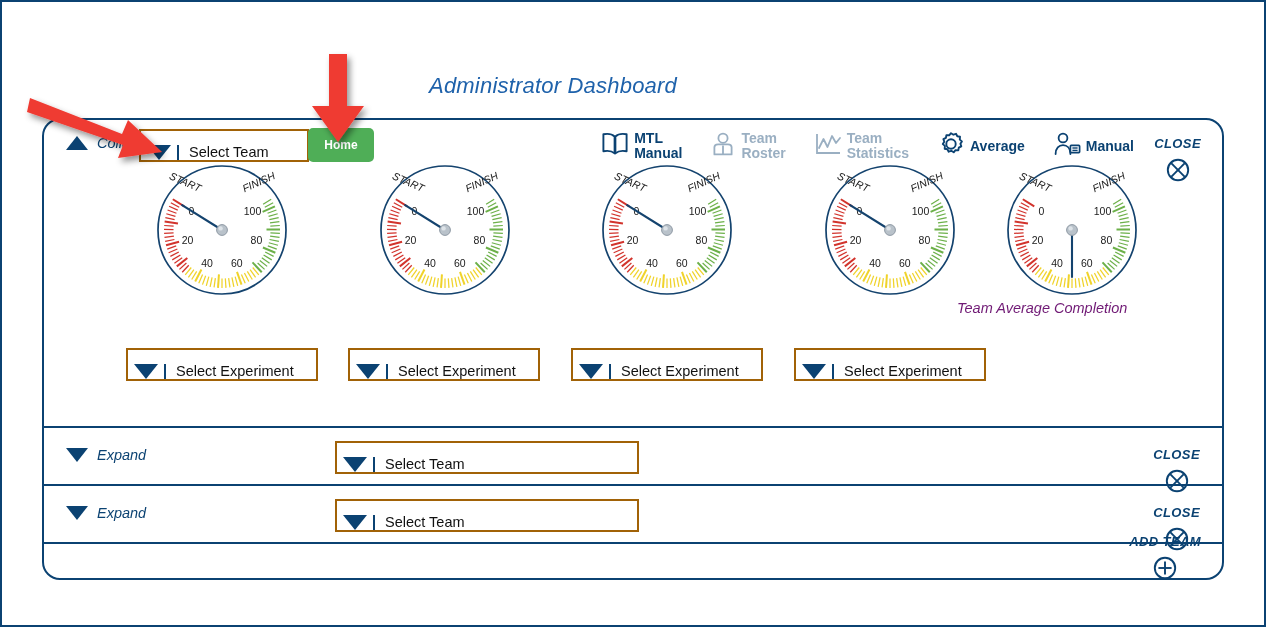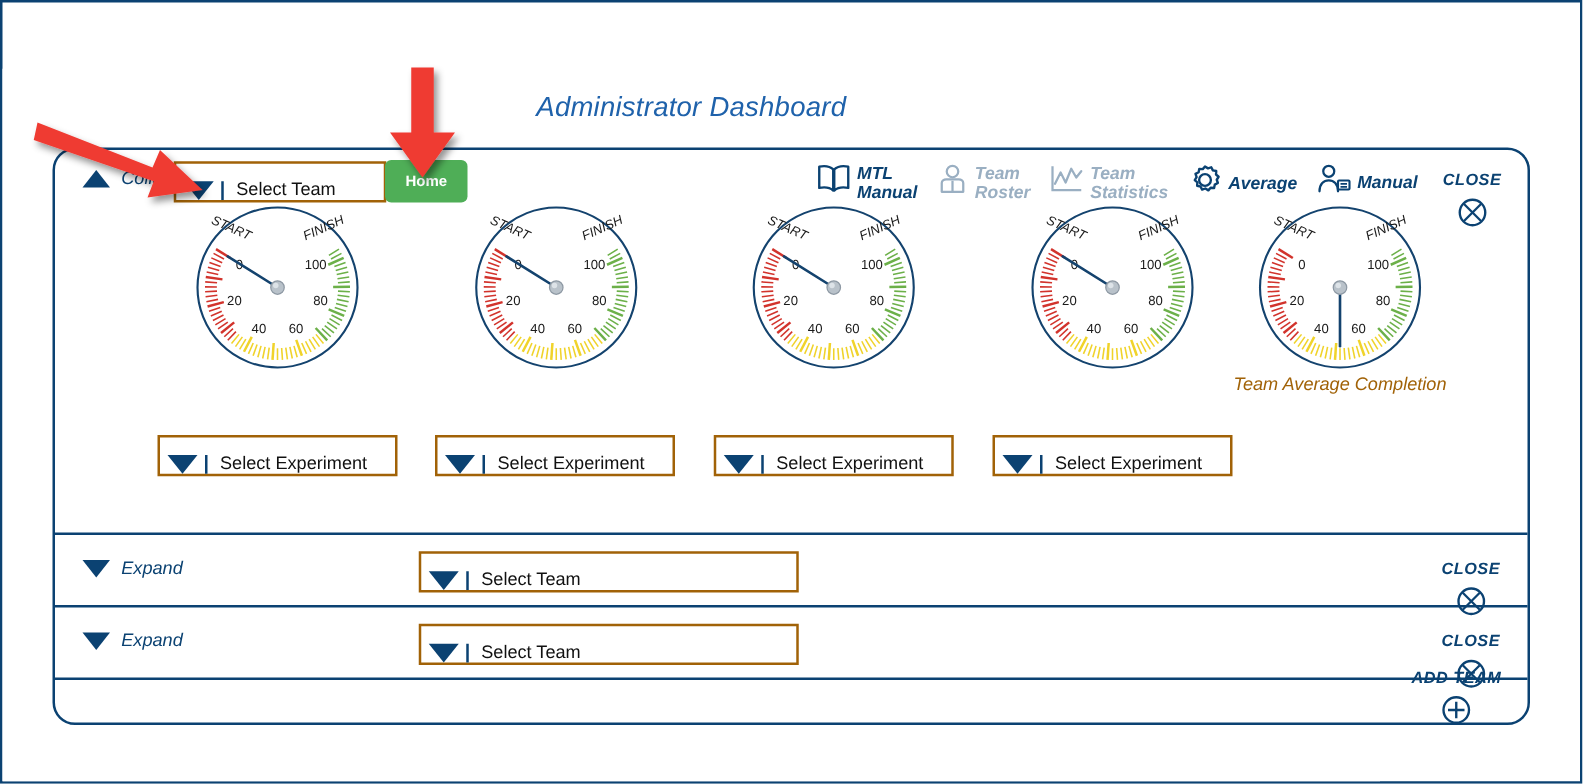--- a/index.html
+++ b/index.html
@@ -130,23 +130,22 @@
     font-style: italic;
     font-weight: bold;
     color: #0b4272;
     letter-spacing: .4px;
   }
 
   
   #toolbar {
     position: absolute;
     right: 88px; top: 10px;
-    display: flex; align-items: flex-start;
-    gap: 15px;
-    font-style: italic;
+    display: flex; align-items: center;
+    gap: 28px;
   }
   .tool {
     display: inline-flex; align-items: center; gap: 5px;
     cursor: pointer;
   }
   .tool .tool-label {
     font-size: 14px;
     line-height: 15px;
     font-weight: bold;
     color: #0b4272;
@@ -177,24 +176,23 @@
   }
   .gauge-wrap {
     position: absolute;
     width: 136px; height: 136px;
   }
   .gauge-caption {
     position: absolute;
     top: 138px;
     width: 230px;
     left: -47px;
-    text-align: center;
     font-size: 14.5px;
     font-style: italic;
-    color: #a16207;
+    color: #701a75;
   }
 
   
   #exp-row {
     position: absolute;
     left: 0; top: 228px;
     width: 100%; height: 40px;
   }
   #exp-row .dropdown {
     position: absolute;

